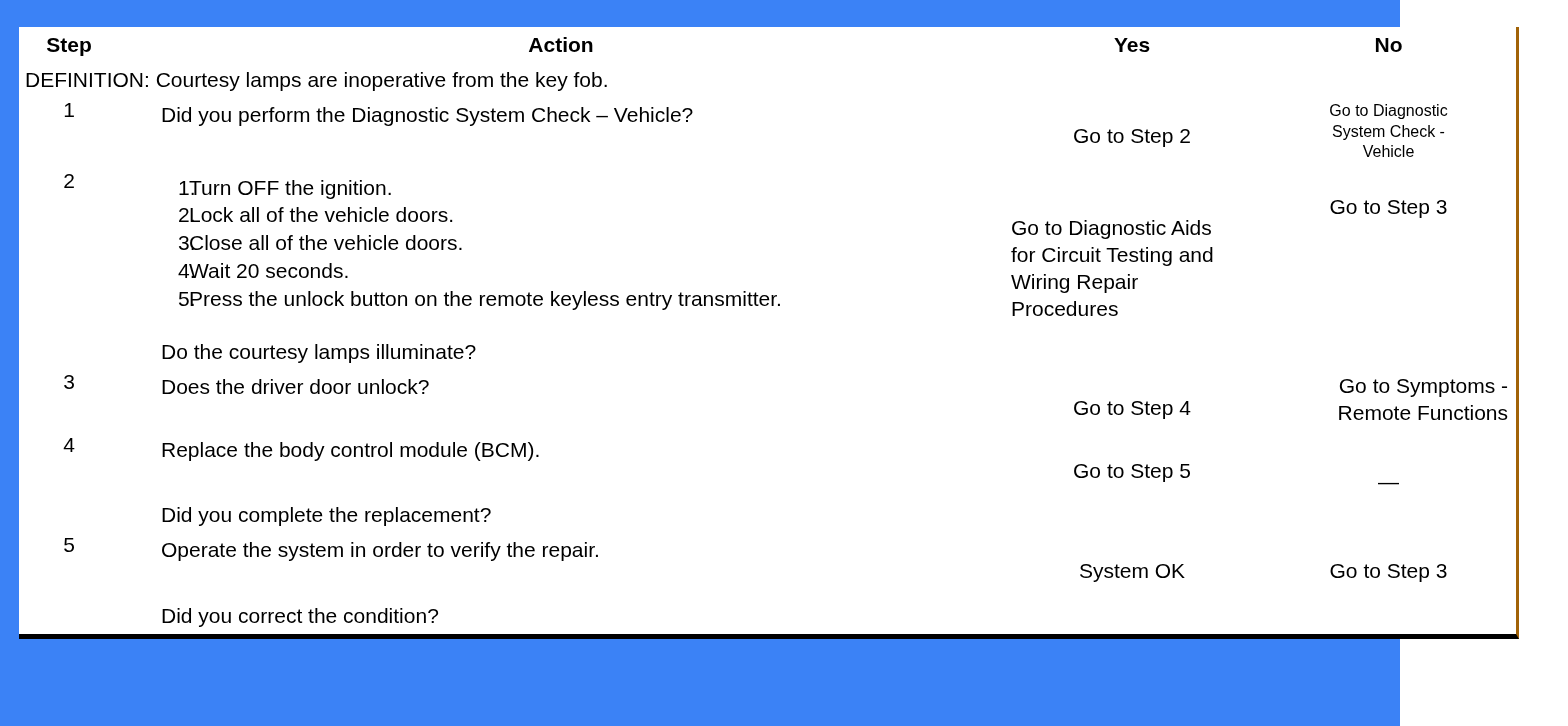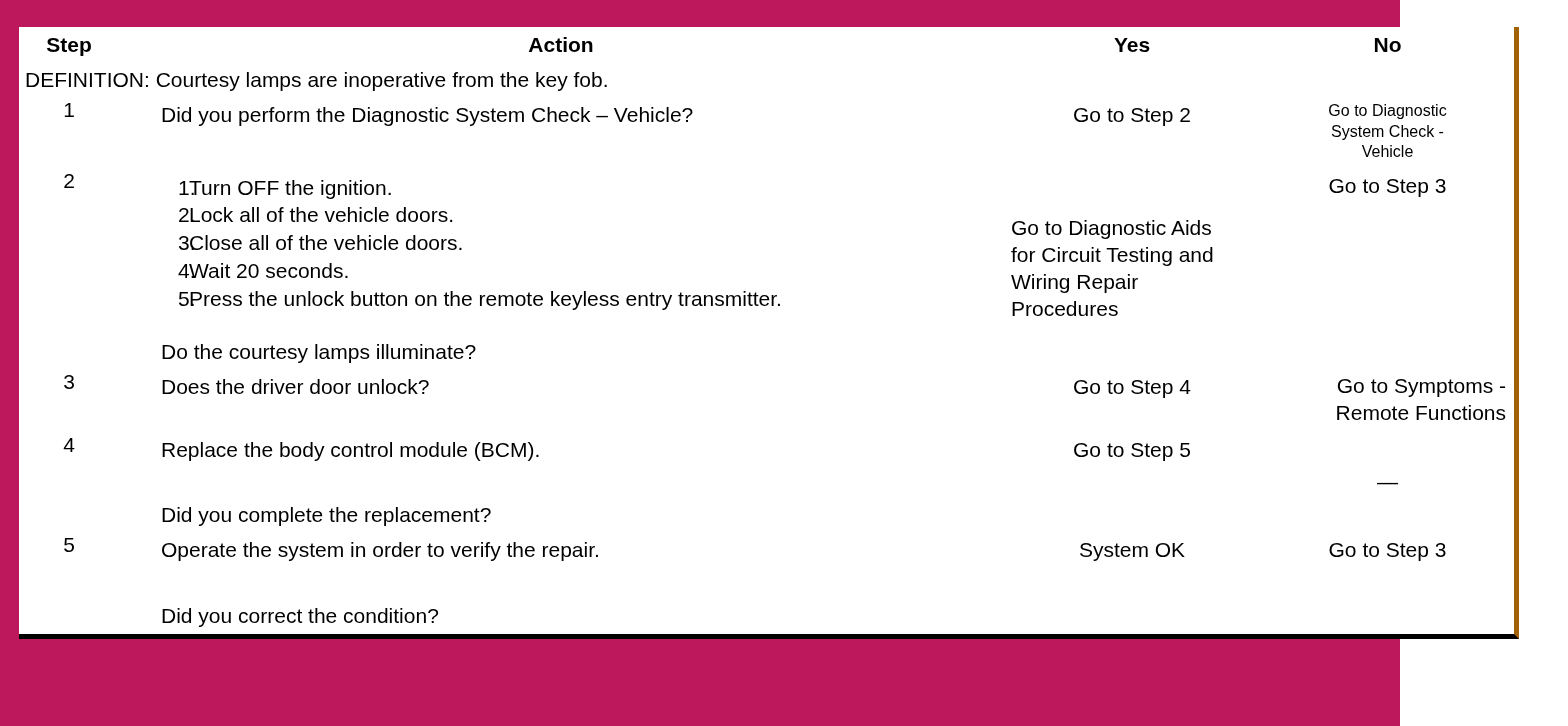--- a/index.html
+++ b/index.html
@@ -13,21 +13,21 @@
     height: 726px;
     font-family: "Liberation Sans", sans-serif;
     color: #000000;
     overflow: hidden;
   }
 
   #sheet {
     position: relative;
     width: 1400px;
     height: 726px;
-    background: #be185d;
+    background: #3b82f6;
   }
 
   
   .dtable {
     position: absolute;
     left: 19px;
     top: 27px;
     width: 1500px;
     border-collapse: separate;
     border-spacing: 0;
@@ -46,21 +46,21 @@
   
   .cell {
     box-sizing: border-box;
     border-top: 5px solid #000;
     border-left: 5px solid #000;
     border-right: 0;
     border-bottom: 0;
     position: relative;
   }
   .cell.last-col {
-    border-right: 5px solid #a16207;
+    border-right: 3px solid #a16207;
   }
   .cell.last-row {
     border-bottom: 5px solid #000;
   }
 
   .pad {
     padding: 5px 8px 6px 8px;
   }
 
   
@@ -139,20 +139,21 @@
 
   
   .ansc {
     vertical-align: bottom;
   }
   .ansc .pad {
     font-size: 21px;
     line-height: 1.28;
     text-align: center;
     padding: 4px 6px 4px 6px;
+    margin-top: 21px;
   }
   .dashcell .pad {
     text-align: center;
   }
   .dash {
     display: inline-block;
     font-size: 21px;
     line-height: 1;
   }
 

